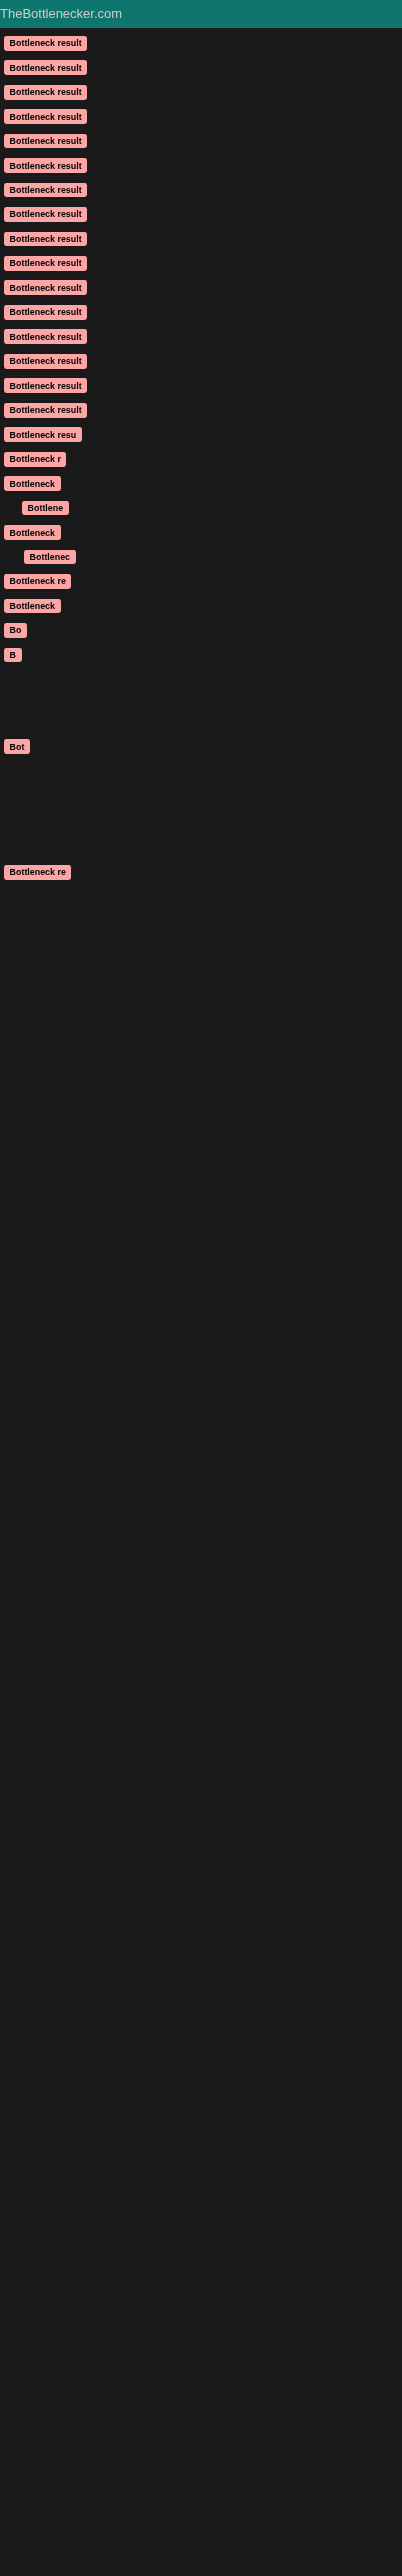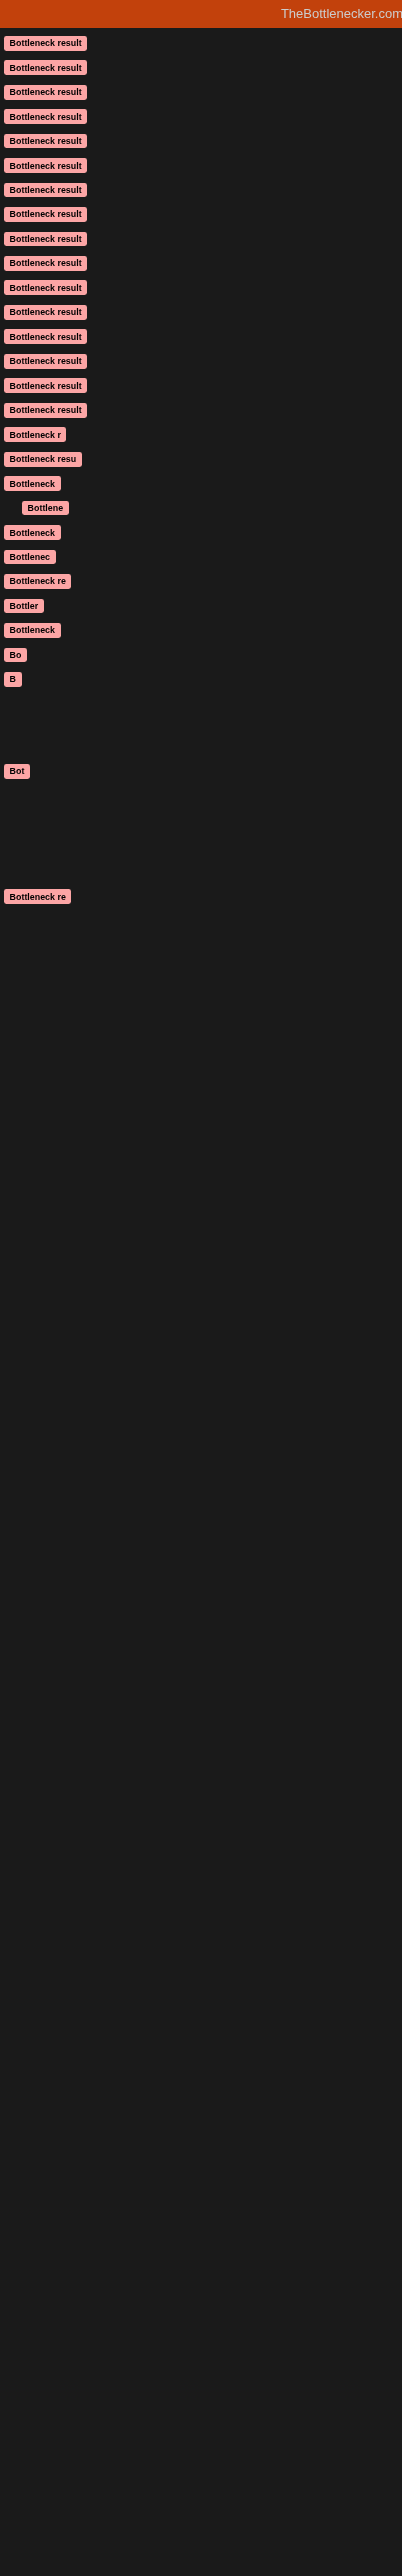--- a/index.html
+++ b/index.html
@@ -10,25 +10,25 @@
 
     body {
       width: 403px;
       min-height: 2576px;
       background-color: #1a1a1a;
       font-family: Arial, sans-serif;
       position: relative;
     }
 
     .site-title {
-      text-align: right;
+      text-align: left;
       color: #cccccc;
       font-size: 13px;
       padding: 6.4px 0;
-      background-color: #c2410c;
+      background-color: #0f766e;
     }
 
     .items-container {
       padding: 8px 4px;
       display: flex;
       flex-direction: column;
       gap: 0px;
     }
 
     .bottleneck-item {
@@ -101,42 +101,39 @@
     <div class="bottleneck-item">
       <span class="bottleneck-badge" style="max-width: 121px;">Bottleneck result</span>
     </div>
     <div class="bottleneck-item">
       <span class="bottleneck-badge" style="max-width: 121px;">Bottleneck result</span>
     </div>
     <div class="bottleneck-item">
       <span class="bottleneck-badge" style="max-width: 117px;">Bottleneck result</span>
     </div>
     <div class="bottleneck-item">
-      <span class="bottleneck-badge" style="max-width: 89px;">Bottleneck r</span>
+      <span class="bottleneck-badge" style="max-width: 105px;">Bottleneck resu</span>
     </div>
     <div class="bottleneck-item">
-      <span class="bottleneck-badge" style="max-width: 105px;">Bottleneck resu</span>
+      <span class="bottleneck-badge" style="max-width: 89px;">Bottleneck r</span>
     </div>
     <div class="bottleneck-item">
       <span class="bottleneck-badge" style="max-width: 79px;">Bottleneck</span>
     </div>
     <div class="bottleneck-item">
       <span class="bottleneck-badge" style="max-width: 68px; margin-left: 18px;">Bottlene</span>
     </div>
     <div class="bottleneck-item">
       <span class="bottleneck-badge" style="max-width: 79px;">Bottleneck</span>
     </div>
     <div class="bottleneck-item">
-      <span class="bottleneck-badge" style="max-width: 74px;">Bottlenec</span>
+      <span class="bottleneck-badge" style="max-width: 74px; margin-left: 20px;">Bottlenec</span>
     </div>
     <div class="bottleneck-item">
       <span class="bottleneck-badge" style="max-width: 97px;">Bottleneck re</span>
-    </div>
-    <div class="bottleneck-item">
-      <span class="bottleneck-badge" style="max-width: 60px;">Bottler</span>
     </div>
     <div class="bottleneck-item">
       <span class="bottleneck-badge" style="max-width: 79px;">Bottleneck</span>
     </div>
     <div class="bottleneck-item">
       <span class="bottleneck-badge" style="max-width: 39px; text-align: right;">Bo</span>
     </div>
     <div class="bottleneck-item">
       <span class="bottleneck-badge" style="max-width: 27px;">B</span>
     </div>

